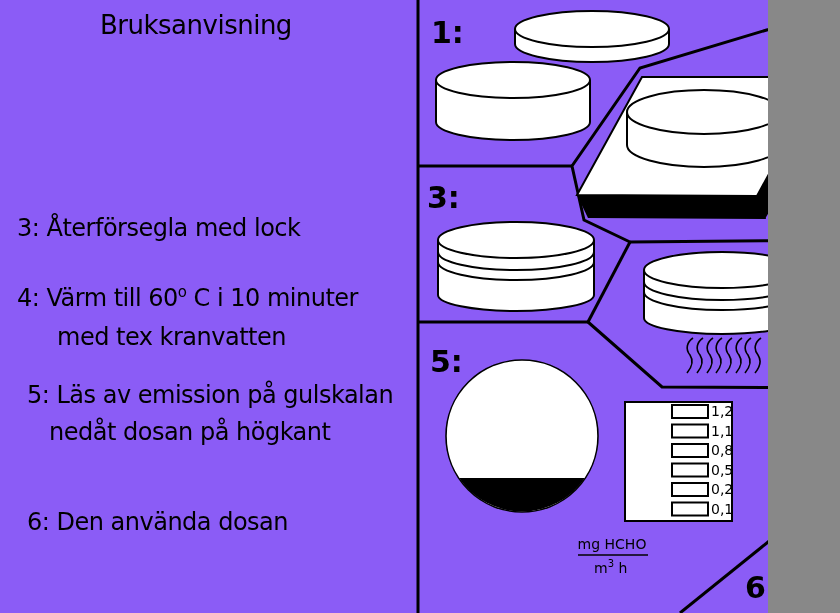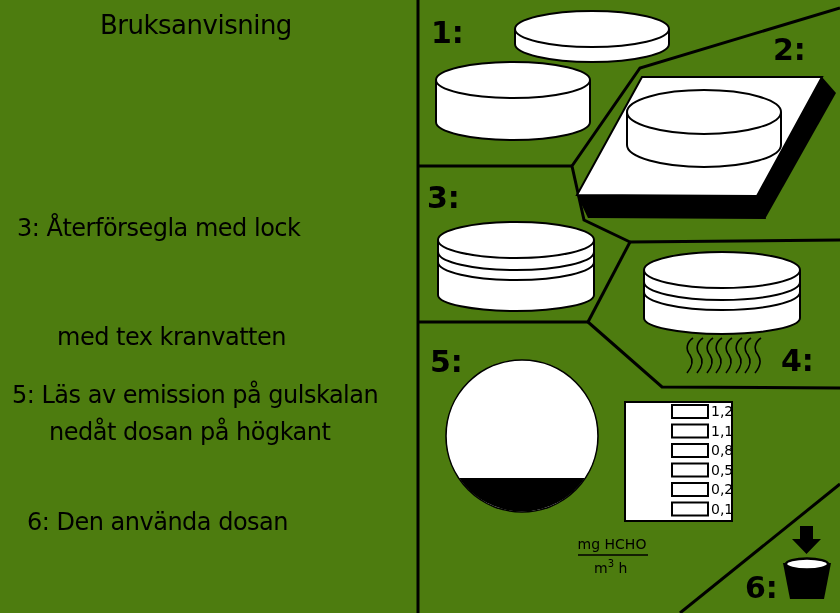--- a/index.html
+++ b/index.html
@@ -1,19 +1,19 @@
 <!DOCTYPE html>
 <html><head>
 <meta charset="utf-8">
 <style>
   html,body{margin:0;padding:0;background:#888;}
   .canvas{
     position:relative;
-    width:840px;height:613px;
-    background:#4d7c0f;
+    width:768px;height:613px;
+    background:#8b5cf6;
     overflow:hidden;
     font-family:"DejaVu Sans", sans-serif;
     color:#000;
   }
   .left-pane{position:absolute;left:0;top:0;width:417px;height:613px;}
   .title{
     position:absolute;left:100px;top:10px;
     font-size:26px;letter-spacing:-0.5px;white-space:pre;
   }
   .line{
@@ -31,23 +31,24 @@
 
 <div class="canvas">
 
   <div class="left-pane">
     <div class="title">Bruksanvisning</div>
 
 
 
     <div class="line" style="left:17px;top:214px">3: Återförsegla med lock</div>
 
+    <div class="line" style="left:17px;top:284px"><span>4: Värm till 60</span><sup>o</sup><span> C i 10 minuter</span></div>
     <div class="line" style="left:57px;top:323px">med tex kranvatten</div>
 
-    <div class="line" style="left:12px;top:381px">5: Läs av emission på gulskalan</div>
+    <div class="line" style="left:27px;top:381px">5: Läs av emission på gulskalan</div>
     <div class="line" style="left:49px;top:418px">nedåt dosan på högkant</div>
 
     <div class="line" style="left:27px;top:508px">6: Den använda dosan</div>
   </div>
 
   <svg class="right-pane" viewBox="415 0 425 613" width="425" height="613" fill="none" stroke="none">
 
     <g stroke="#000" stroke-width="3" fill="none">
       <line x1="418" y1="0" x2="418" y2="613"></line>
       <line x1="417" y1="166" x2="572" y2="166"></line>

